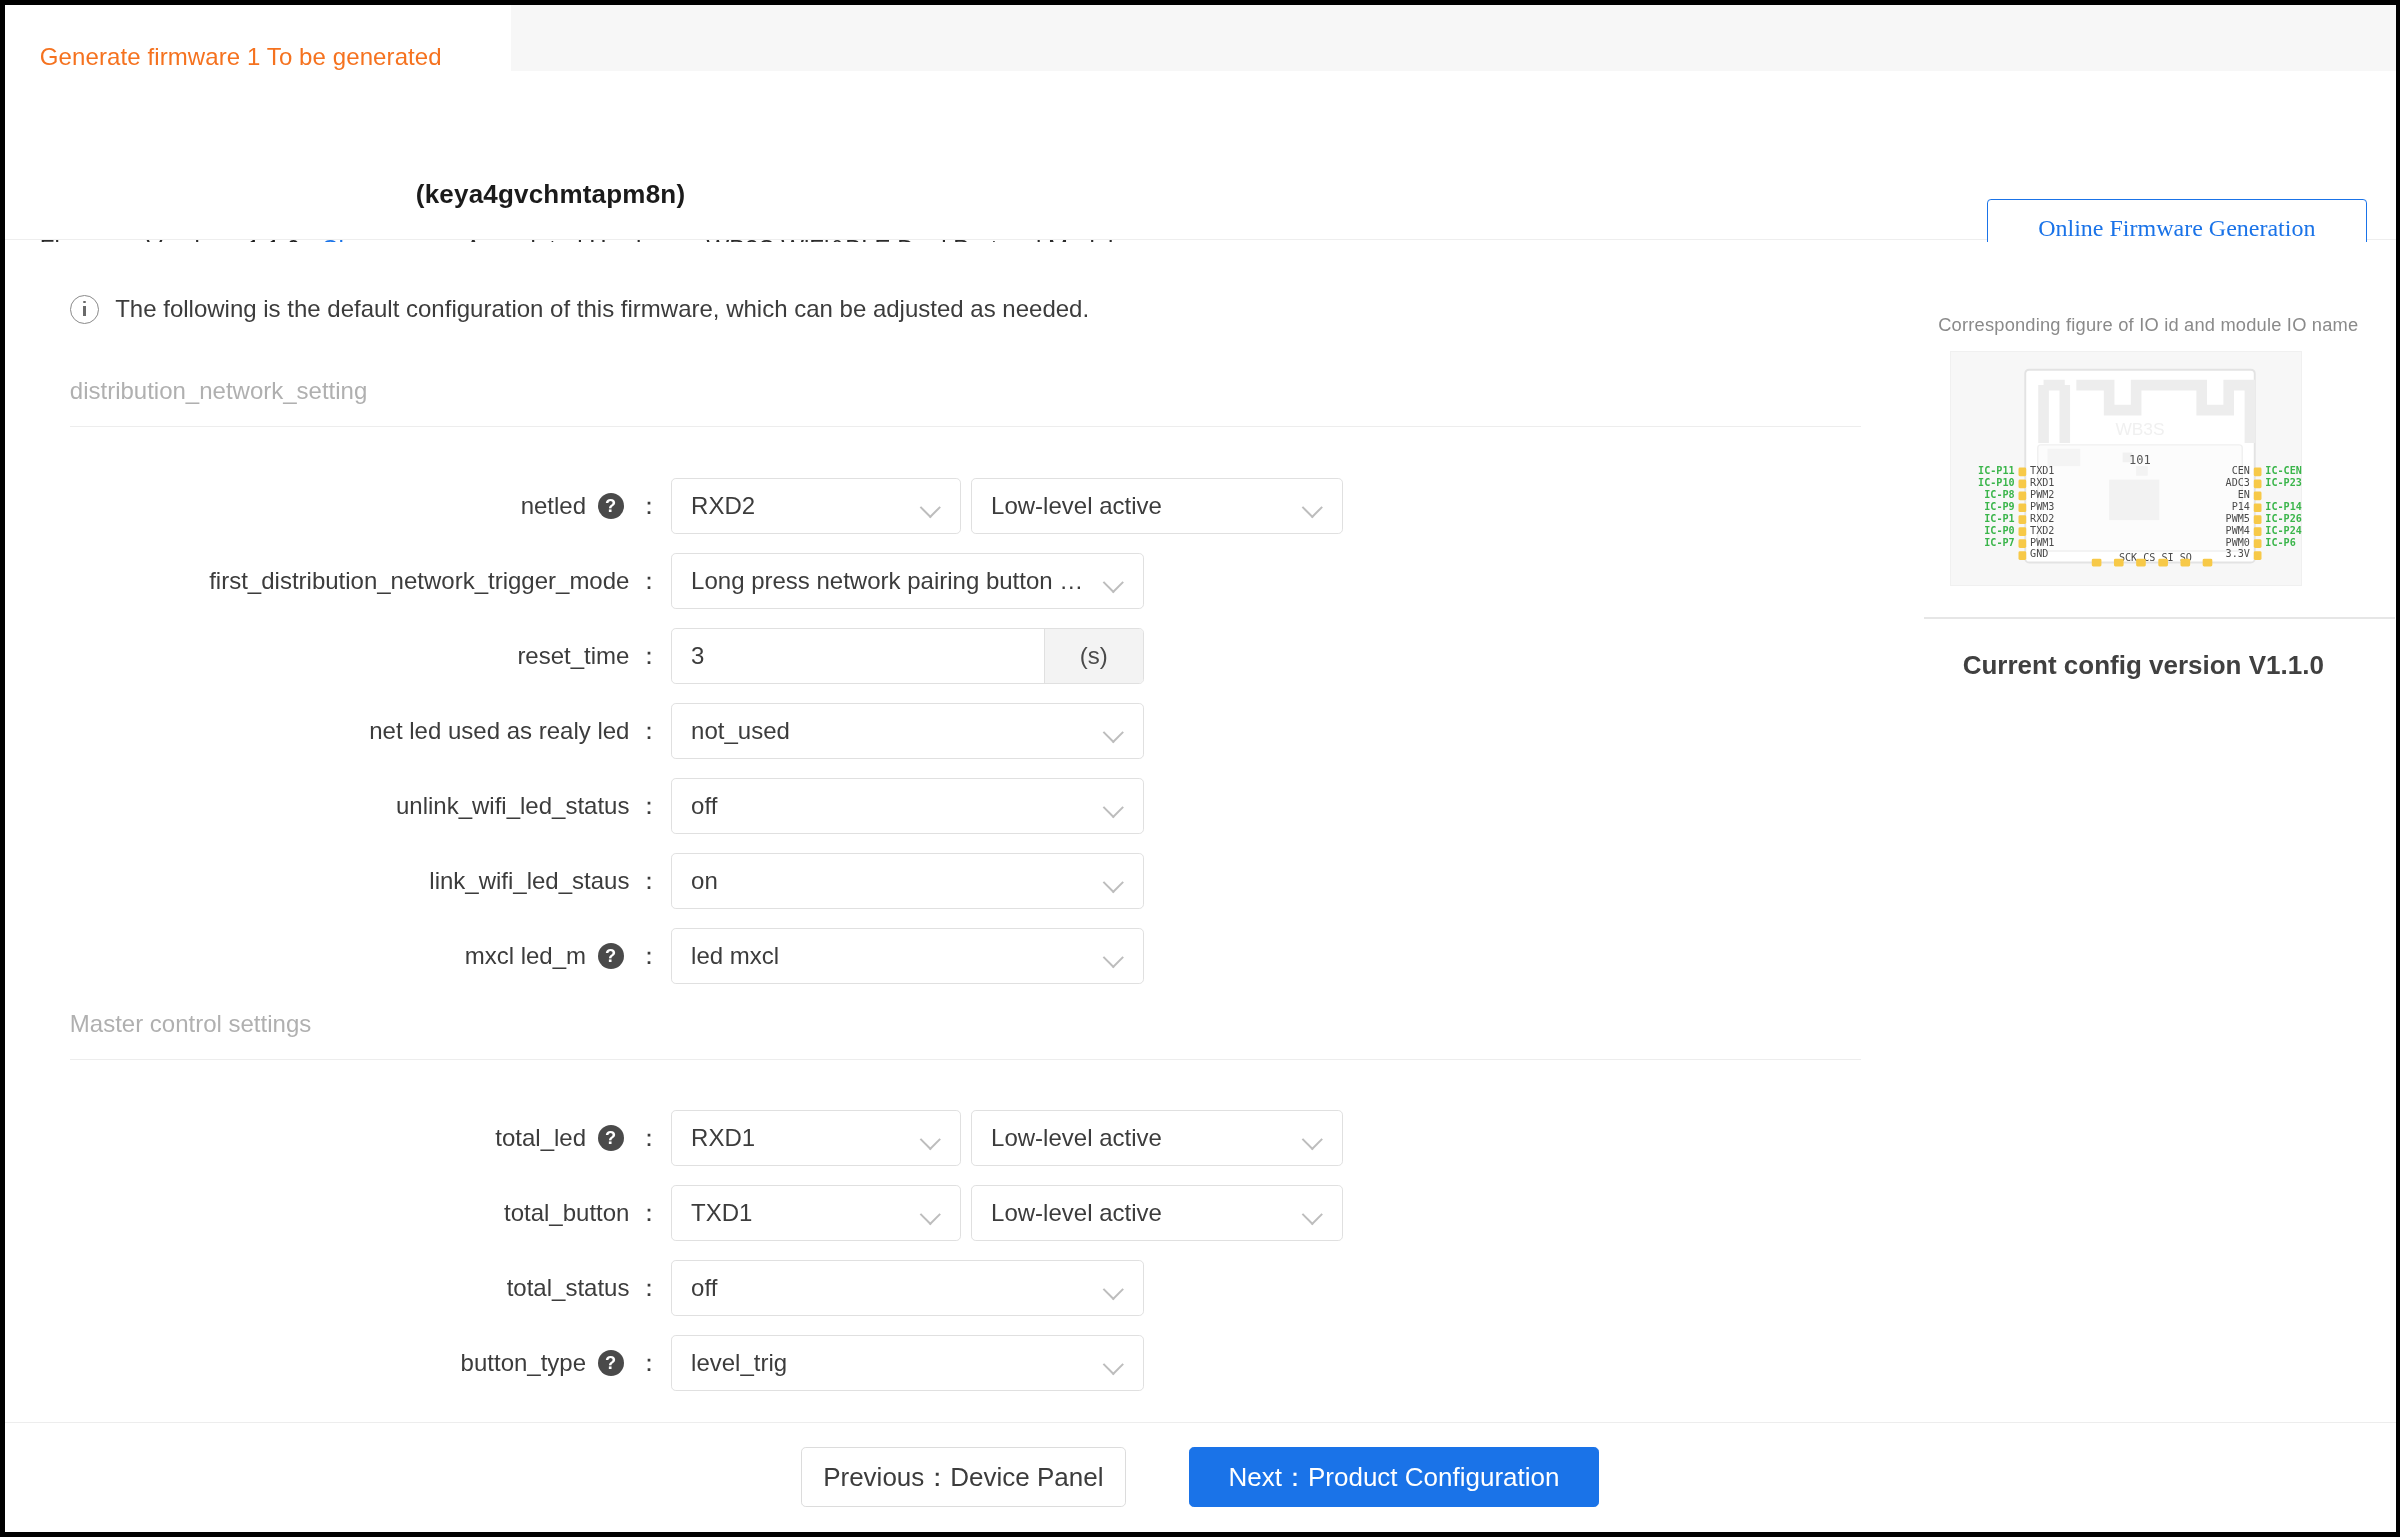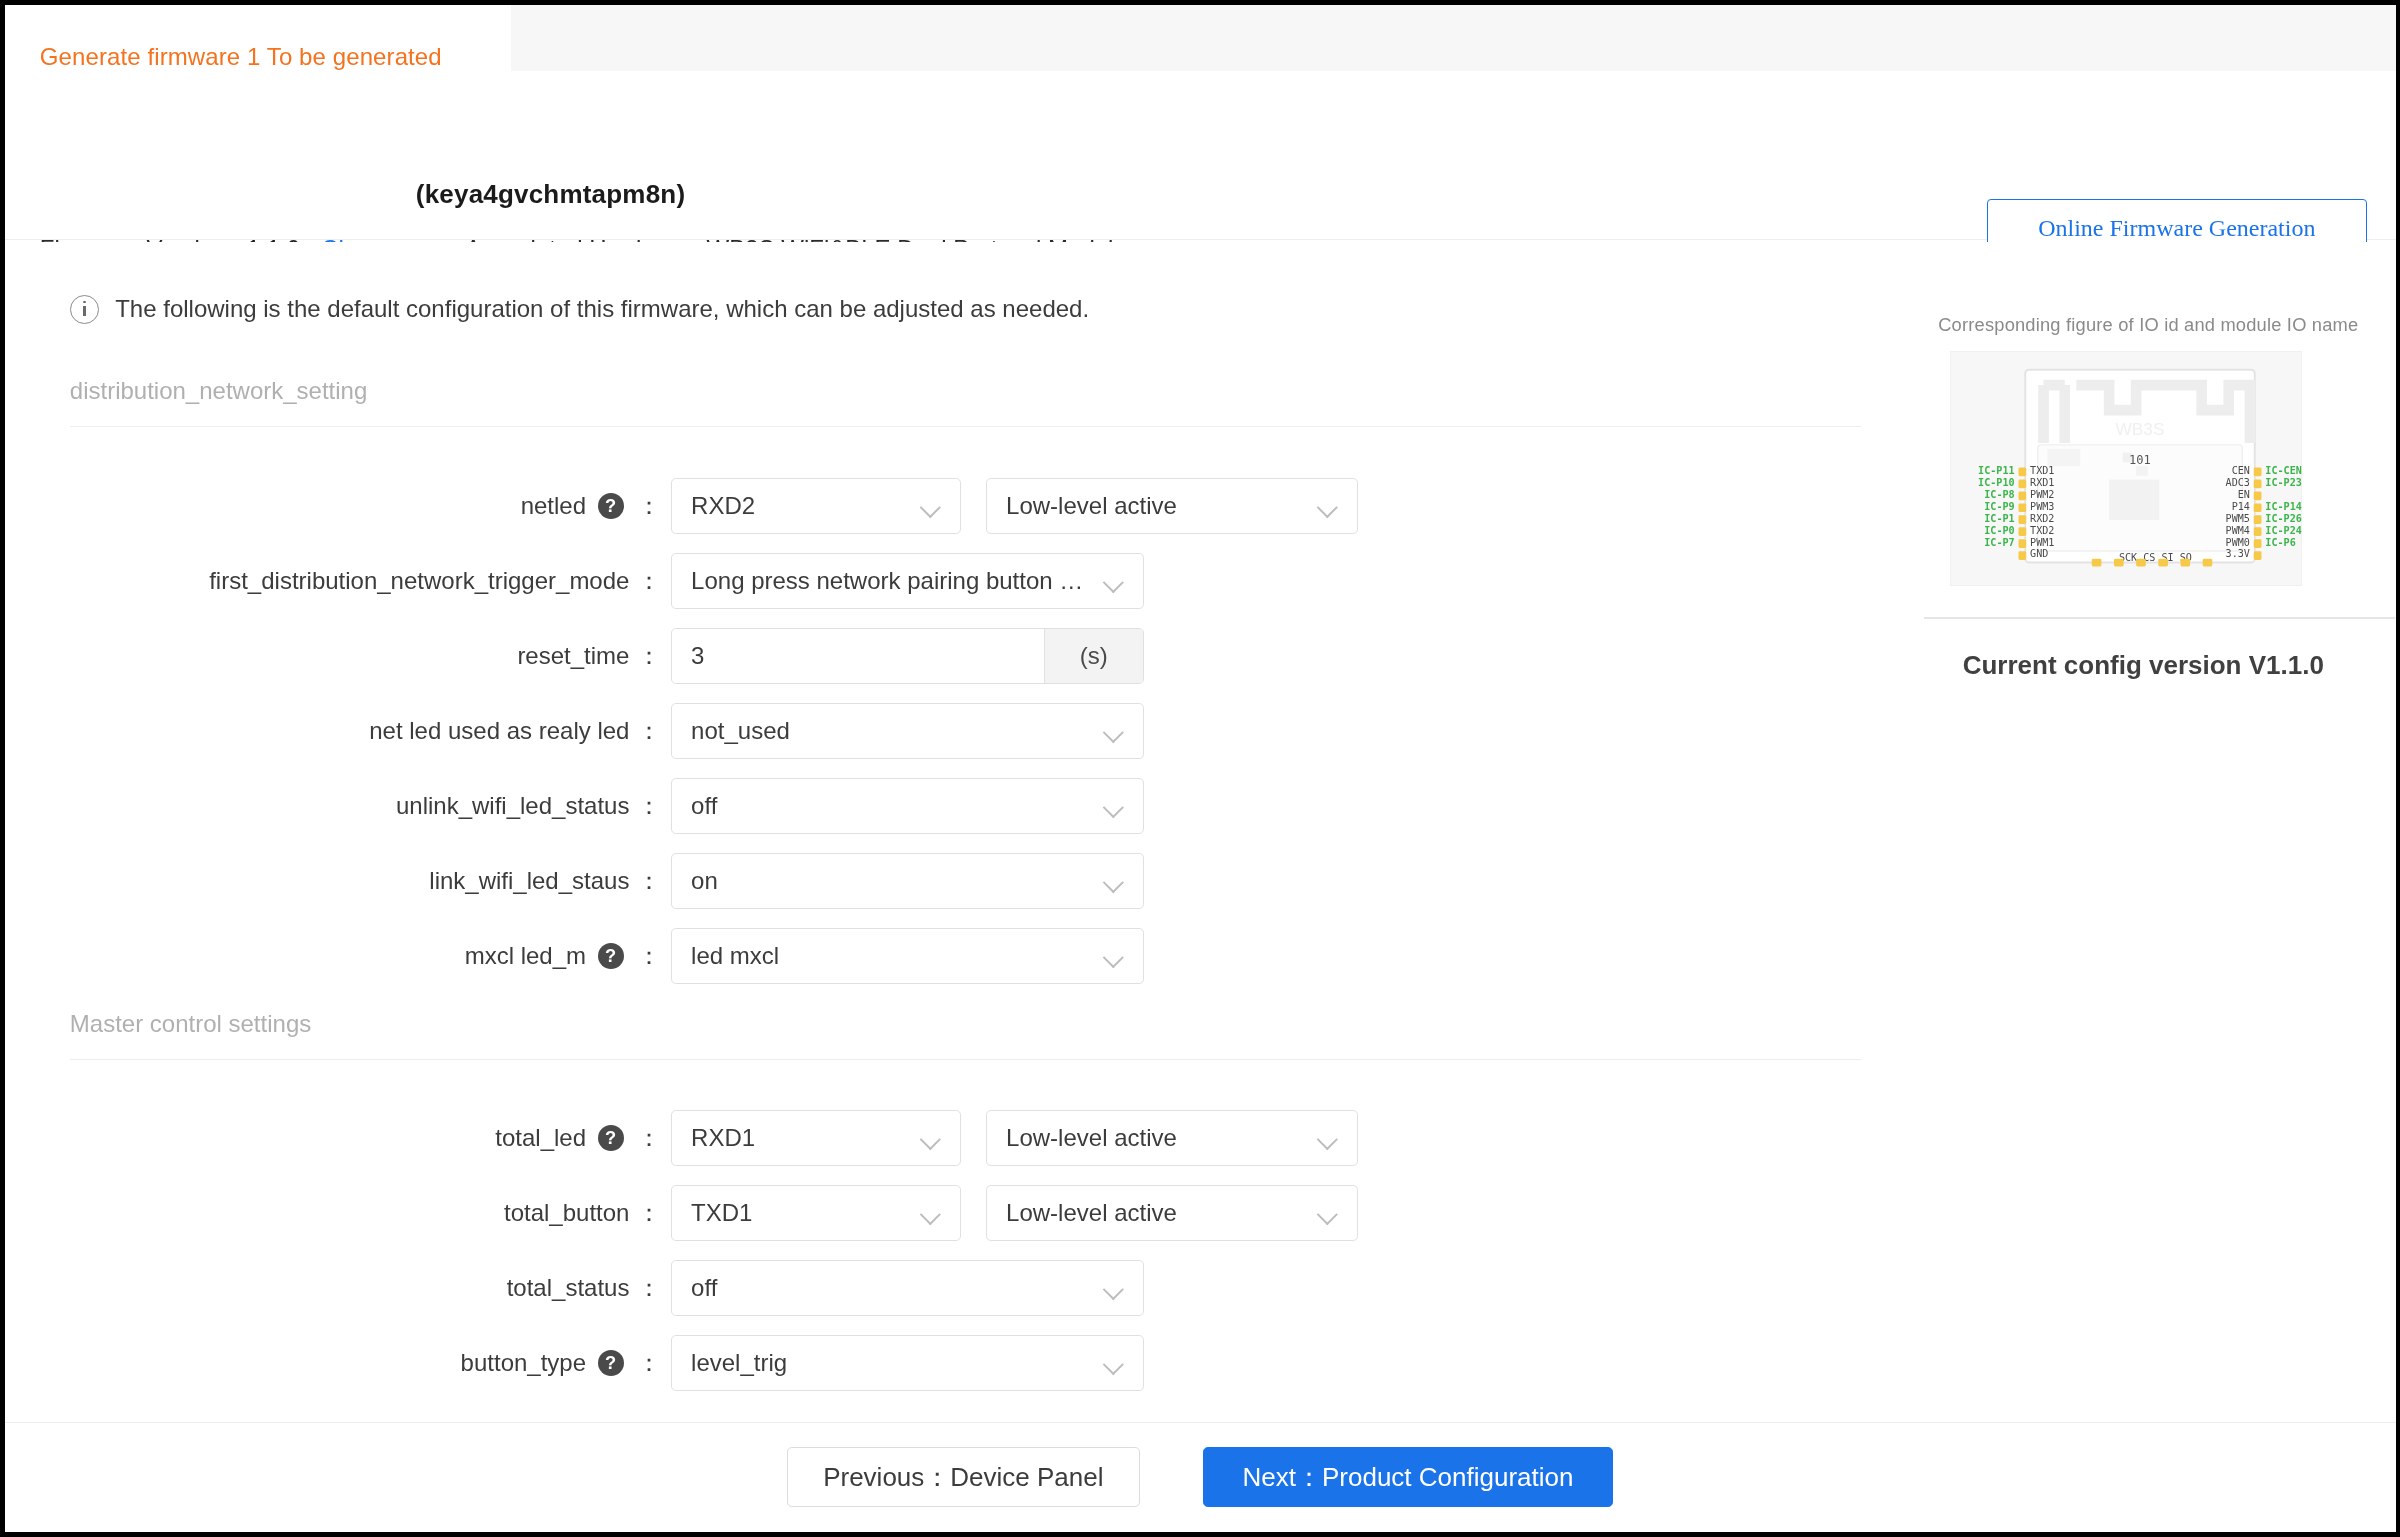--- a/index.html
+++ b/index.html
@@ -180,21 +180,21 @@
     content: "";
     position: absolute; left: 1.9px; top: 3.9px;
     width: 12.6px; height: 12.6px;
     border-right: 2.4px solid #bdbdbd;
     border-bottom: 2.4px solid #bdbdbd;
     transform: rotate(45deg);
   }
   .w-sm { width: 290px; }
   .w-md { width: 372px; }
   .w-lg { width: 473px; }
-  .gap { margin-left: 25px; }
+  .gap { margin-left: 10px; }
 
   
   .numfield {
     display: flex; align-items: stretch;
     width: 473px; height: 56px;
     border: 1.9px solid #e0e0e0;
     border-radius: 4.8px;
     overflow: hidden;
     background: #fff;
   }
@@ -261,21 +261,21 @@
     font-size: 26px;
     font-family: "Liberation Sans", sans-serif;
     display: flex; align-items: center; justify-content: center;
     cursor: pointer;
     white-space: nowrap;
   }
   .btn-prev {
     background: #fff;
     border: 1.9px solid #dcdcdc;
     color: #3c3c3c;
-    padding: 0 35px;
+    padding: 0 21px;
     margin-right: 20px;
   }
   .btn-next {
     background: #1a73e8;
     border: 1.9px solid #1a73e8;
     color: #fff;
     padding: 0 39px;
   }
 </style>
 </head>

